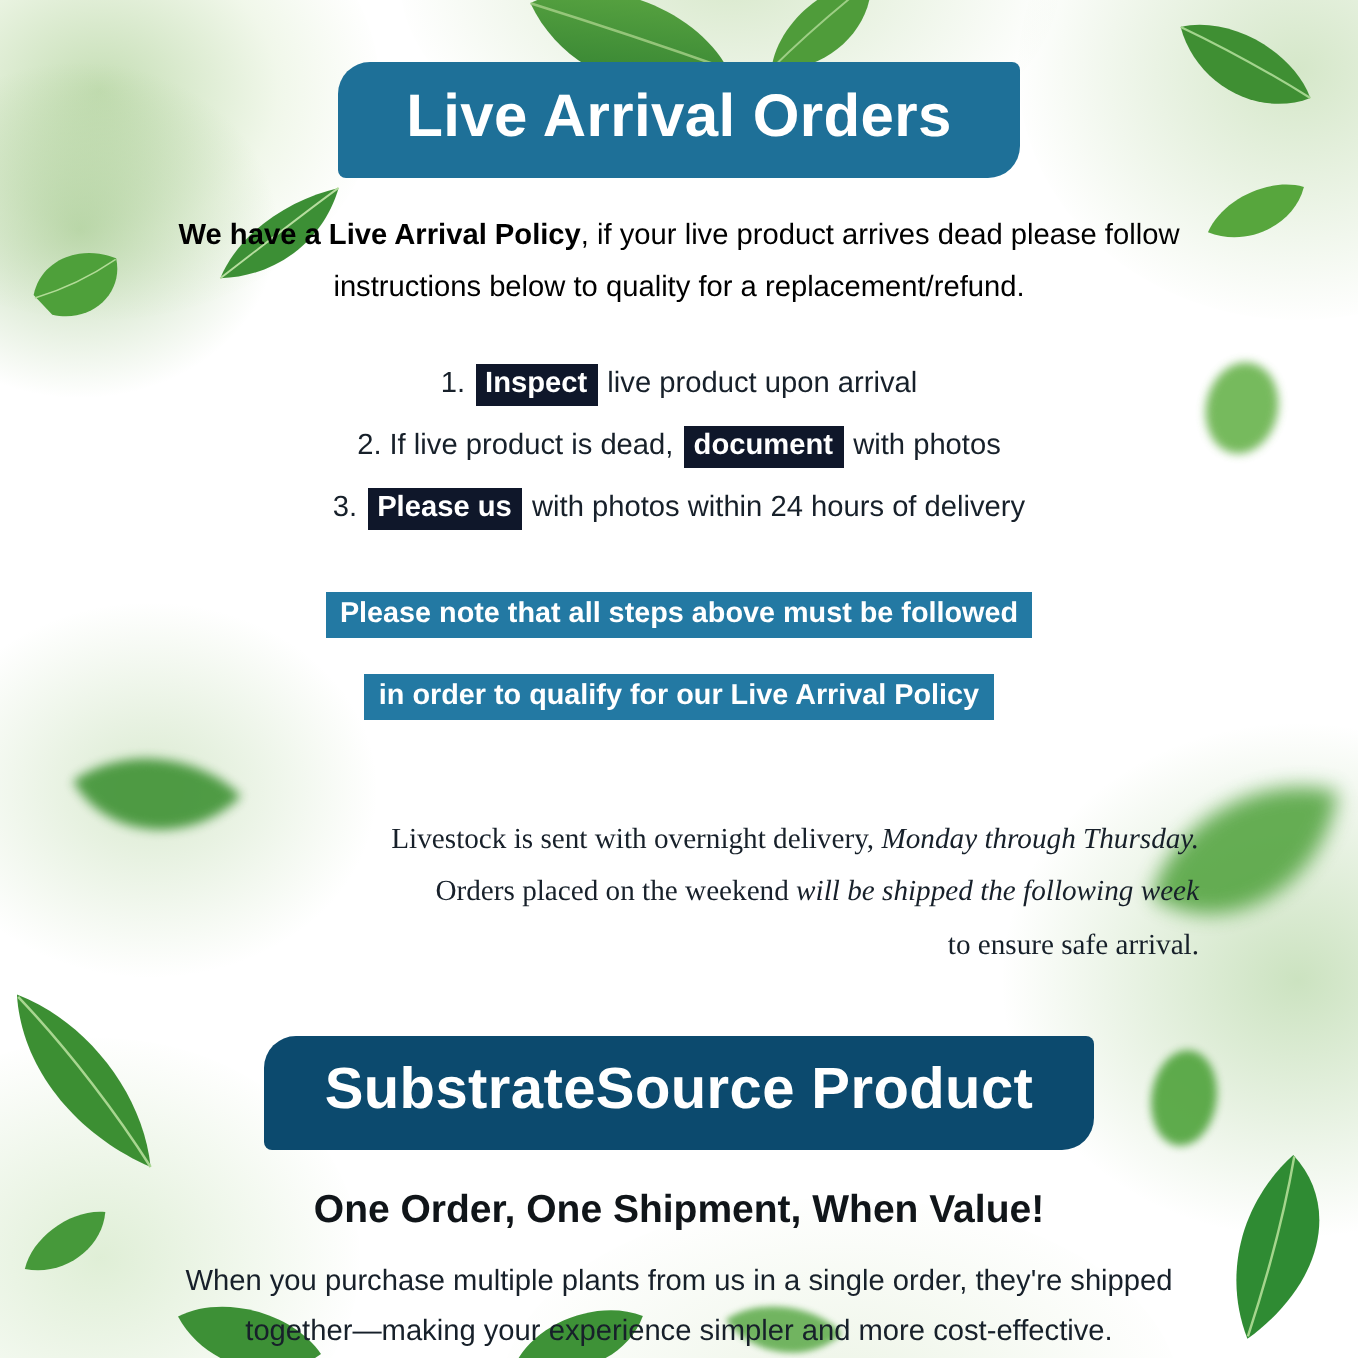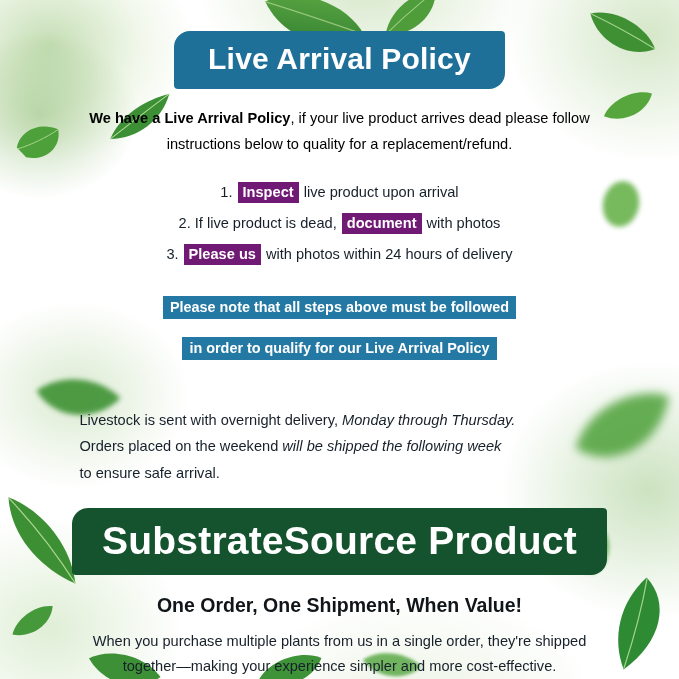--- a/index.html
+++ b/index.html
@@ -71,22 +71,22 @@
   }
   .banner-1 {
     margin-top:31px;
     background:#1e7098;
     font-size:30px;
     padding:13px 34px 15px 34px;
     border-radius:16px 4px 16px 4px;
   }
   .banner-2 {
     margin-top:0;
-    background:#14532d;
-    font-size:39px;
+    background:#0c4a6e;
+    font-size:29px;
     padding:13px 30px 15px 30px;
     border-radius:16px 4px 16px 4px;
   }
 
   
   .intro {
     margin-top:17px;
     width:545px;
     text-align:center;
     font-size:14.6px;
@@ -102,21 +102,21 @@
     flex-direction:column;
     align-items:center;
     gap:9px;
     font-size:14.6px;
     line-height:1.5;
     color:#17202a;
   }
   .step { white-space:nowrap; }
   .step .num { margin-right:4px; }
   .hl-dark {
-    background:#701a75;
+    background:#0f172a;
     color:#ffffff;
     font-weight:bold;
     padding:2px 5px 3px 5px;
     margin:0 1px;
   }
 
   
   .note {
     margin-top:30px;
     display:flex;
@@ -130,24 +130,25 @@
     font-weight:bold;
     font-size:14.4px;
     padding:3px 7px 4px 7px;
     white-space:nowrap;
   }
 
   
   .livestock {
     margin-top:47px;
     width:520px;
-    text-align:left;
+    text-align:right;
     font-size:14.6px;
     line-height:1.82;
     color:#17202a;
+    font-family:Liberation Serif, serif;
   }
   .livestock i { font-style:italic; }
 
   .spacer-1 { height:38px; }
 
   
   .subhead {
     margin-top:19px;
     font-size:19.5px;
     font-weight:bold;
@@ -280,21 +281,21 @@
 </div>
 
 <div class="leaf" style="left:256px;top:650px;width:70px;height:46px;transform:rotate(-12deg);">
   <svg viewBox="0 0 100 56">
       <path d="M3 28 C24 4 70 -2 97 16 C78 46 32 52 3 28 Z" fill="#3e9237"></path>
     </svg>
 </div>
 
 <div class="content">
 
-  <div class="banner banner-1">Live Arrival Policy</div>
+  <div class="banner banner-1">Live Arrival Orders</div>
 
   <p class="intro">
     <b>We have a Live Arrival Policy</b><span>, if your live product arrives dead please follow instructions below to quality for a replacement/refund.</span>
   </p>
 
   <div class="steps">
     <div class="step">
       <span class="num">1.</span><span></span><span class="hl-dark">Inspect</span><span> live product upon arrival</span>
     </div>
     <div class="step">

